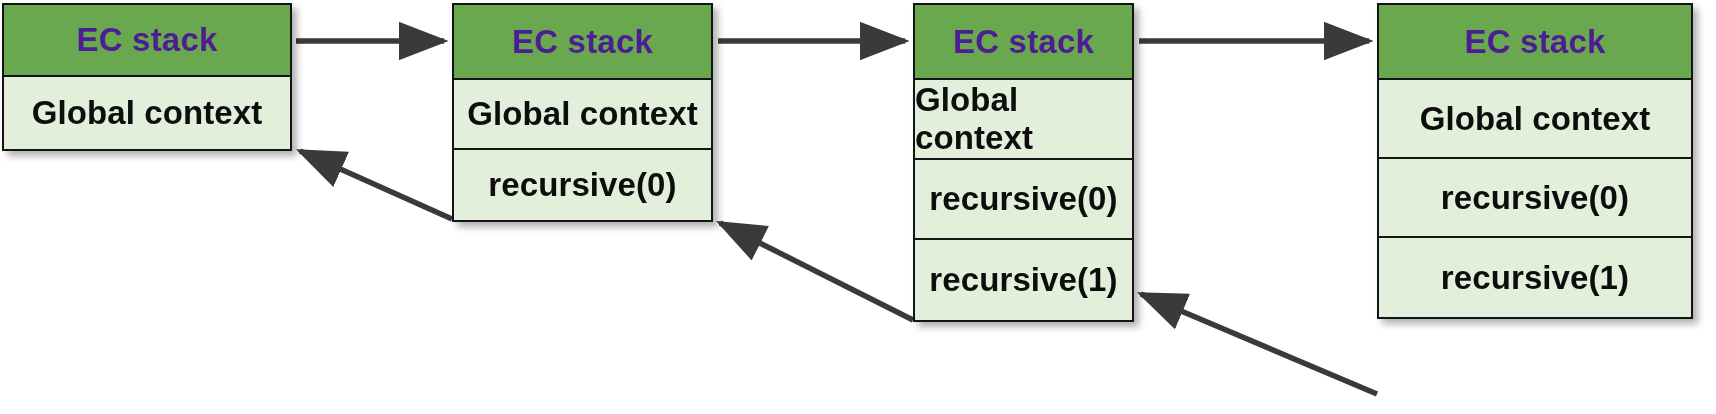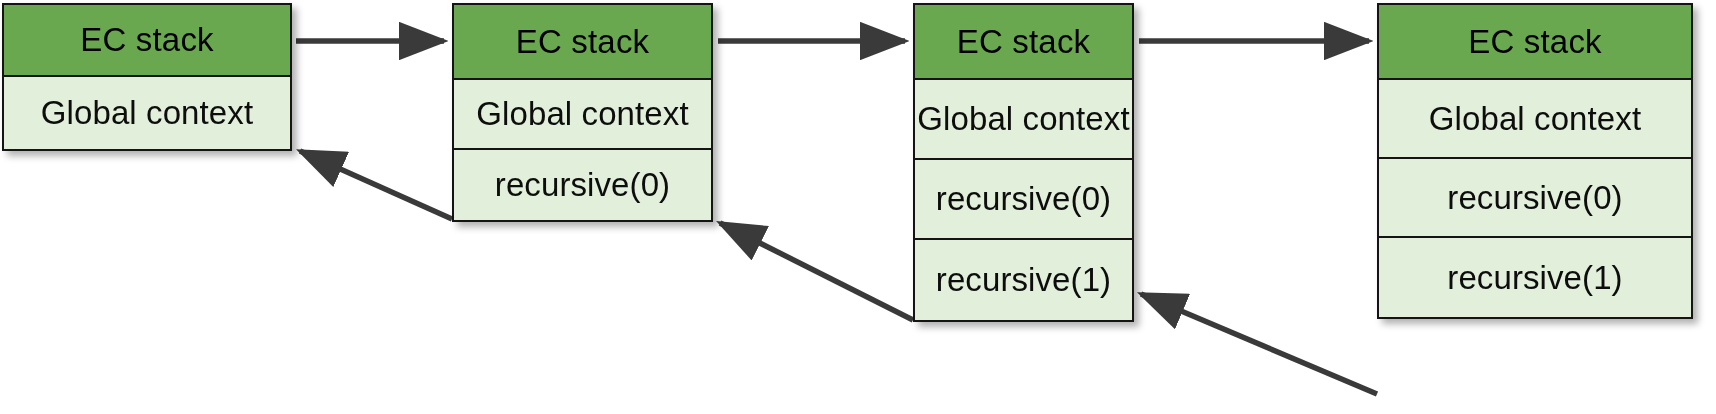--- a/index.html
+++ b/index.html
@@ -38,40 +38,41 @@
     box-sizing: border-box;
     z-index: 2;
     background: #e2efda;
     border: 2.5px solid #141414;
     box-shadow: 5px 5px 7px rgba(0,0,0,0.30);
   }
 
   .stack-header {
     box-sizing: border-box;
     background: #6aa84f;
-    color: #000000;
-    font-weight: normal;
+    color: #4c1d95;
+    font-weight: bold;
     font-size: 33px;
     display: flex;
     align-items: center;
     justify-content: center;
     border-bottom: 2.5px solid #141414;
     letter-spacing: 0.2px;
   }
 
   .stack-frame {
     box-sizing: border-box;
     background: #e2efda;
     color: #0d0d0d;
     font-size: 33px;
     display: flex;
     align-items: center;
     justify-content: center;
     border-bottom: 2.5px solid #141414;
     letter-spacing: 0.1px;
+    font-weight: bold;
   }
   .stack-frame:last-child {
     border-bottom: none;
   }
 
   
   #stack-0 { left: 2px;    top: 3px; width: 290px; }
   #stack-1 { left: 452px;  top: 3px; width: 261px; }
   #stack-2 { left: 913px;  top: 3px; width: 221px; }
   #stack-3 { left: 1377px; top: 3px; width: 316px; }

